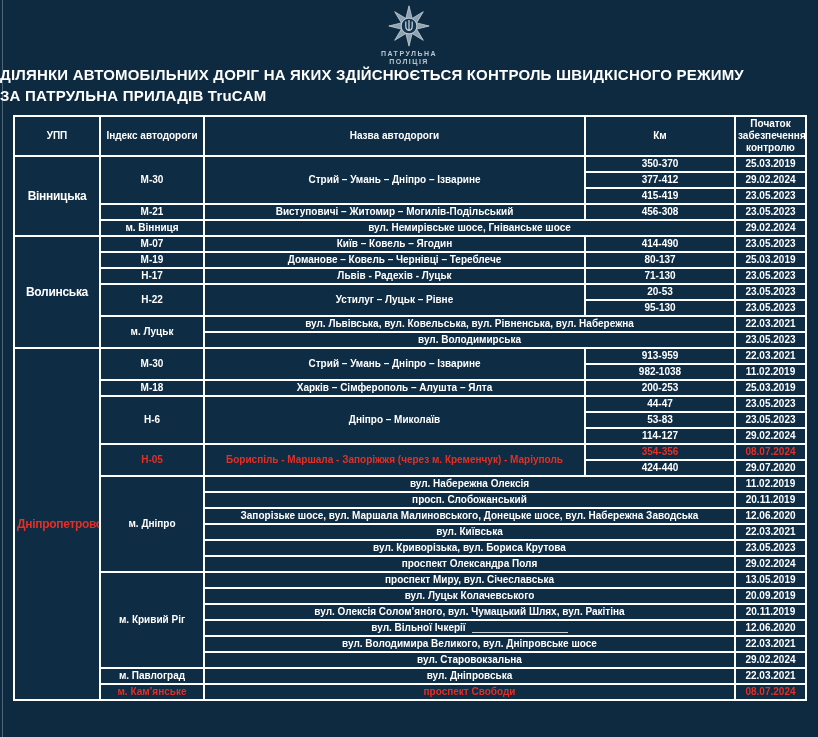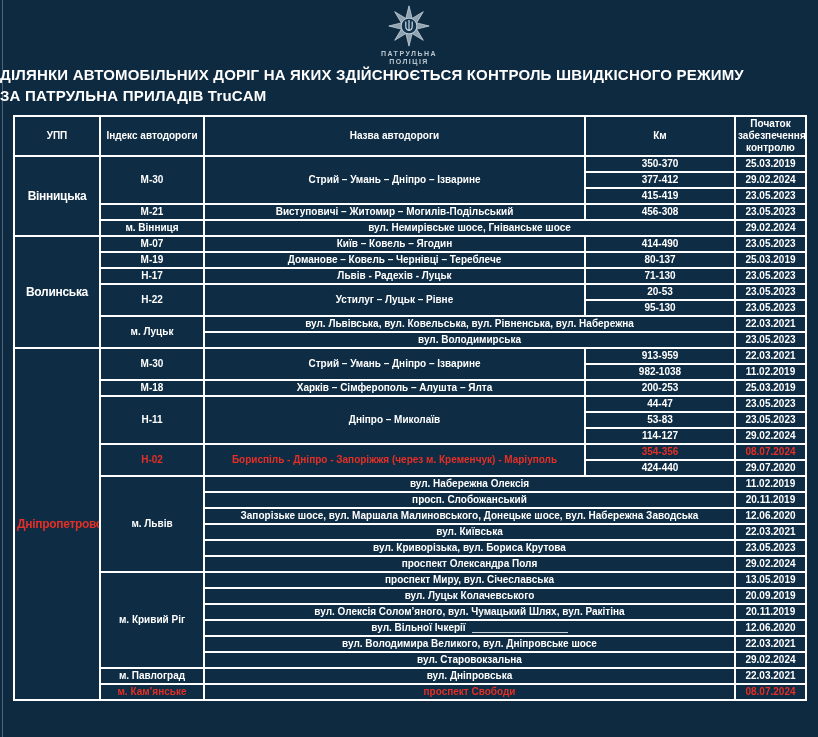--- a/index.html
+++ b/index.html
@@ -160,45 +160,45 @@
           <td class="km">982-1038</td>
           <td class="date">11.02.2019</td>
         </tr>
         <tr>
           <td class="idx" rowspan="1">М-18</td>
           <td class="name" rowspan="1">Харків – Сімферополь – Алушта – Ялта</td>
           <td class="km">200-253</td>
           <td class="date">25.03.2019</td>
         </tr>
         <tr>
-          <td class="idx" rowspan="3">Н-11</td>
+          <td class="idx" rowspan="3">Н-6</td>
           <td class="name" rowspan="3">Дніпро – Миколаїв</td>
           <td class="km">44-47</td>
           <td class="date">23.05.2023</td>
         </tr>
         <tr>
           <td class="km">53-83</td>
           <td class="date">23.05.2023</td>
         </tr>
         <tr>
           <td class="km">114-127</td>
           <td class="date">29.02.2024</td>
         </tr>
         <tr>
-          <td class="idx red" rowspan="2">Н-02</td>
-          <td class="name red" rowspan="2">Бориспіль - Дніпро - Запоріжжя (через м. Кременчук) - Маріуполь</td>
+          <td class="idx red" rowspan="2">Н-05</td>
+          <td class="name red" rowspan="2">Бориспіль - Маршала - Запоріжжя (через м. Кременчук) - Маріуполь</td>
           <td class="km red">354-356</td>
           <td class="date red">08.07.2024</td>
         </tr>
         <tr>
           <td class="km">424-440</td>
           <td class="date">29.07.2020</td>
         </tr>
         <tr>
-          <td class="idx" rowspan="6">м. Львів</td>
+          <td class="idx" rowspan="6">м. Дніпро</td>
           <td class="street" colspan="2">вул. Набережна Олексія</td>
           <td class="date">11.02.2019</td>
         </tr>
         <tr>
           <td class="street" colspan="2">просп. Слобожанський</td>
           <td class="date">20.11.2019</td>
         </tr>
         <tr>
           <td class="street" colspan="2">Запорізьке шосе, вул. Маршала Малиновського,  Донецьке шосе, вул. Набережна Заводська</td>
           <td class="date">12.06.2020</td>

